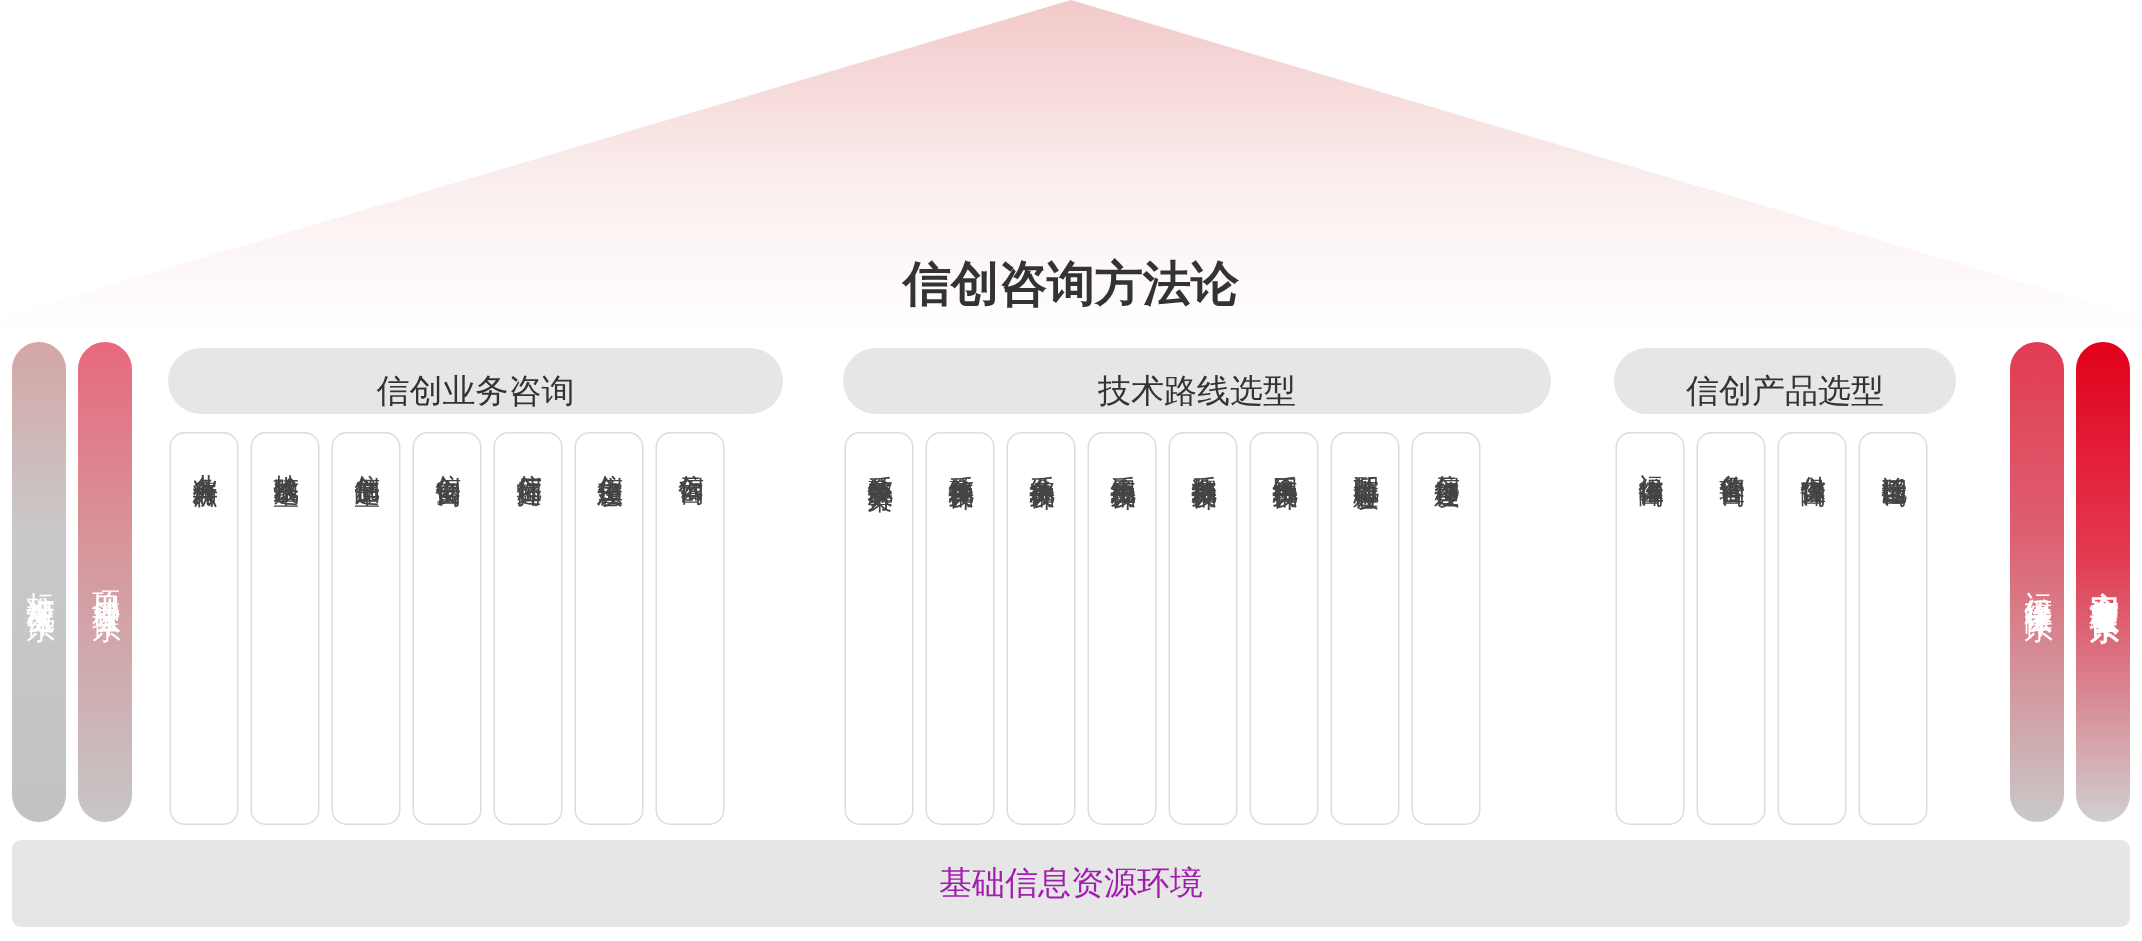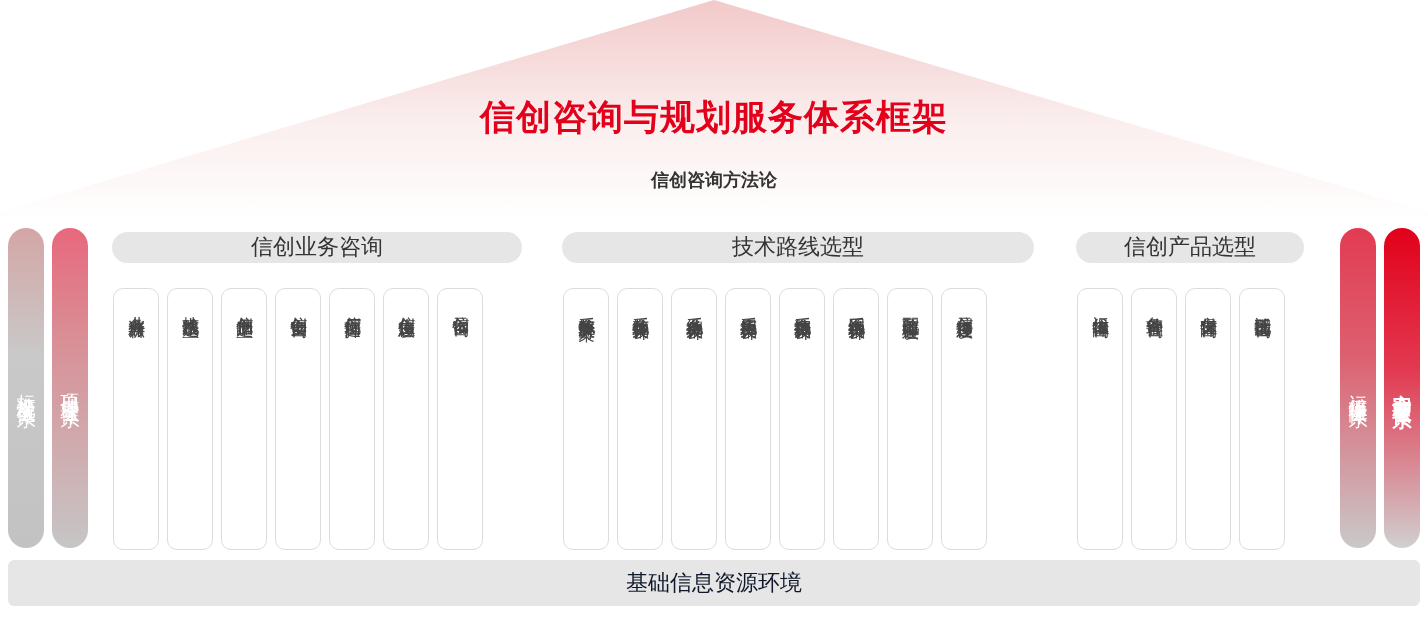--- a/index.html
+++ b/index.html
@@ -39,21 +39,21 @@
     font-weight: bold;
     color: #e2001a;
     letter-spacing: 1px;
   }
   .sub-title {
     position: absolute;
     left: 0;
     top: 168px;
     width: 1428px;
     text-align: center;
-    font-size: 18px;
+    font-size: 32px;
     font-weight: bold;
     color: #333333;
   }
 
   
   .side-pillar {
     position: absolute;
     top: 228px;
     width: 36px;
     height: 320px;
@@ -83,25 +83,25 @@
   }
 
   #sp1 { left: 8px; }
   #sp2 { left: 52px; }
   #sp3 { right: 52px; }
   #sp4 { right: 8px; }
 
   
   .group-header {
     position: absolute;
-    height: 31px;
+    height: 44px;
     background: #e6e6e6;
     border-radius: 22px;
     display: flex;
-    align-items: flex-start;
+    align-items: flex-end;
     justify-content: center;
     font-size: 22px;
     color: #333333;
     top: 232px;
   }
 
   
   .card-row {
     position: absolute;
     top: 288px;
@@ -129,49 +129,48 @@
     letter-spacing: 1px;
     max-height: 232px;
   }
 
   
   .base-bar {
     position: absolute;
     left: 8px;
     right: 8px;
     top: 560px;
-    height: 46px;
+    height: 58px;
     background: #e6e6e6;
     border-radius: 6px;
     display: flex;
     align-items: center;
     justify-content: center;
     font-size: 22px;
-    color: #0f172a;
+    color: #a21caf;
   }
 </style>
 </head>
 <body>
 
 <div id="stage">
 
   <div class="roof">
     <svg width="1428" height="222" viewBox="0 0 1428 222" xmlns="http://www.w3.org/2000/svg">
       <defs>
         <linearGradient id="roofgrad" x1="0" y1="1" x2="0" y2="0">
           <stop offset="0%" stop-color="#ffffff"></stop>
           <stop offset="45%" stop-color="#fbeeee"></stop>
           <stop offset="100%" stop-color="#f2c9c9"></stop>
         </linearGradient>
       </defs>
       <polygon points="714,0 1428,212 1428,222 0,222 0,212" fill="url(#roofgrad)"></polygon>
     </svg>
   </div>
 
-  <div class="roof-title">信创咨询与规划服务体系框架</div>
   <div class="sub-title">信创咨询方法论</div>
 
   <div class="side-pillar gray" id="sp1">
     <span>标准规范体系</span>
   </div>
   <div class="side-pillar pinkish" id="sp2">
     <span>项目管理体系</span>
   </div>
 
   <div class="side-pillar red-strong" id="sp3">

